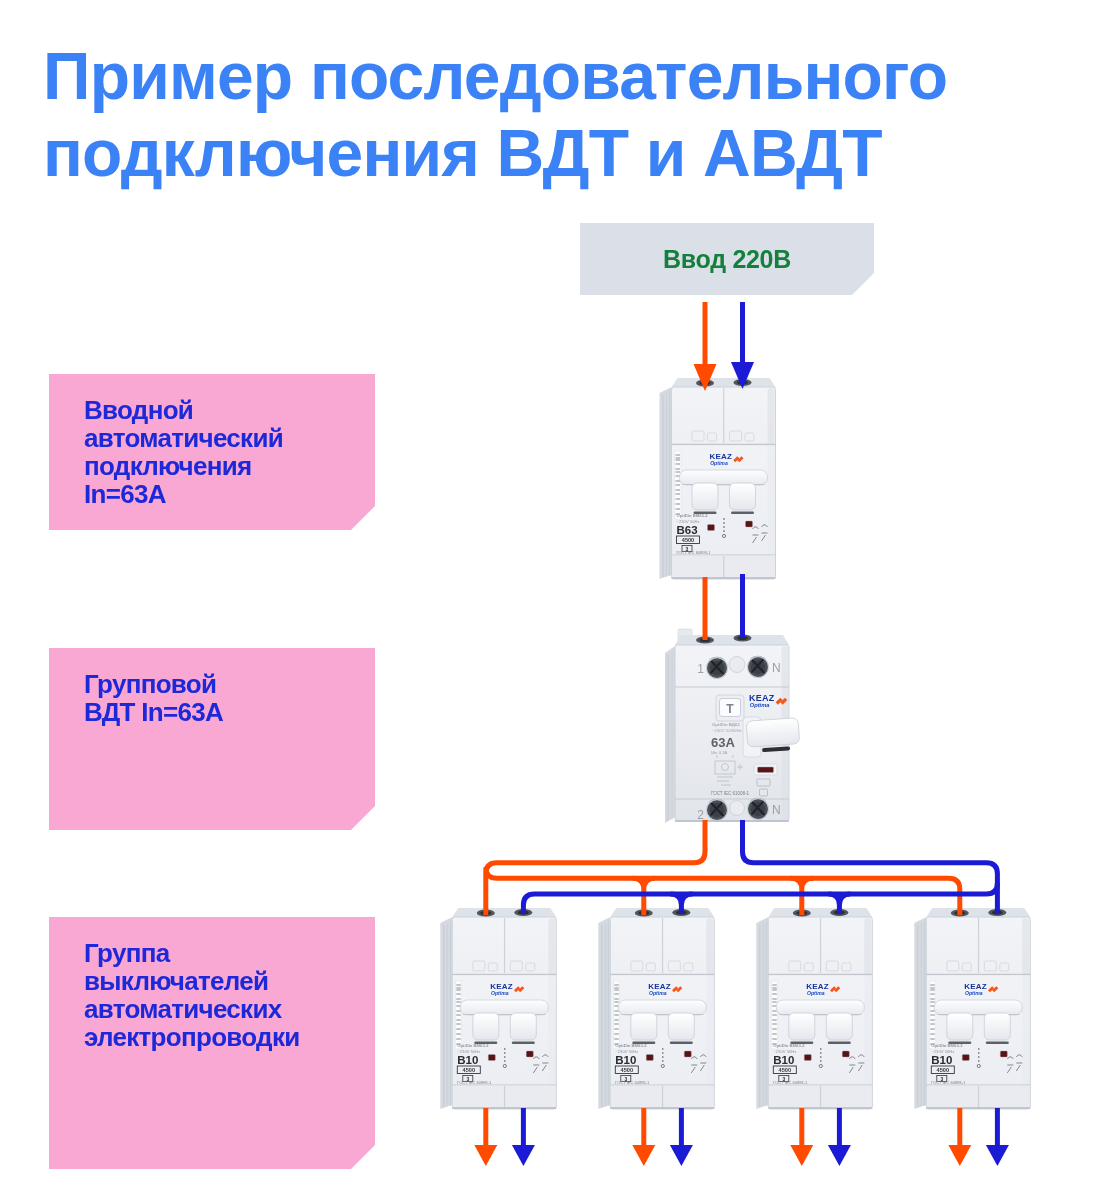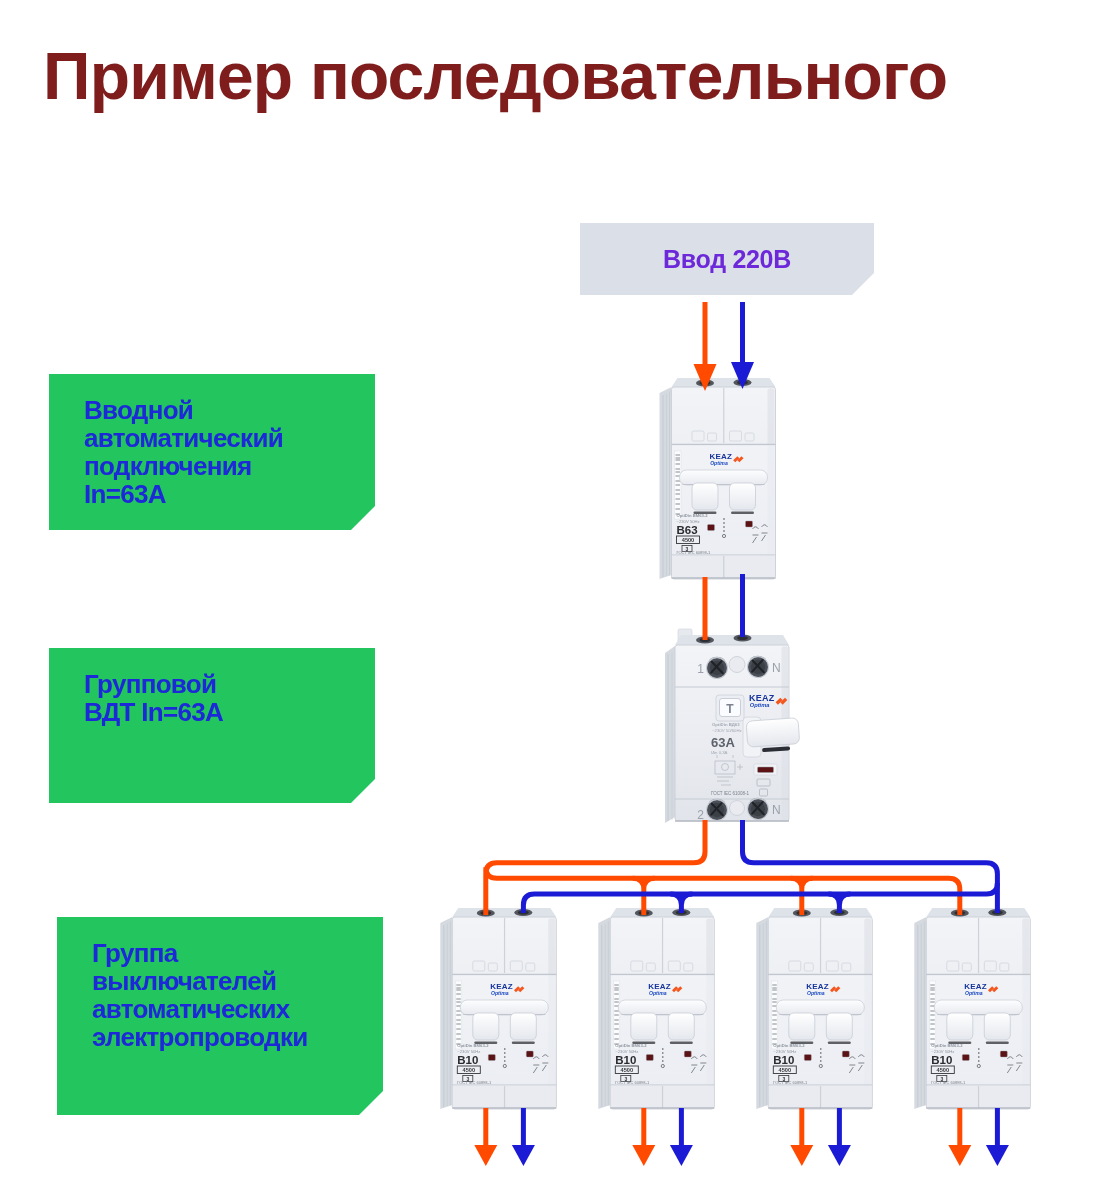--- a/index.html
+++ b/index.html
@@ -1,41 +1,42 @@
 <!DOCTYPE html>
 <html><head>
 <meta charset="utf-8">
 <style>
   html,body{margin:0;padding:0;background:#ffffff;}
   #stage{position:relative;width:1104px;height:1200px;background:#ffffff;overflow:hidden;
          font-family:"Liberation Sans",sans-serif;}
   #title{position:absolute;left:43px;top:38px;width:1020px;
          font-size:66px;line-height:77px;font-weight:700;letter-spacing:-0.8px;
-         color:#7f1d1d;}
-  .callout{position:absolute;background:#22c55e;
+         color:#3b82f6;}
+  .callout{position:absolute;background:#f9a8d4;
            clip-path:polygon(0 0,100% 0,100% calc(100% - 24px),calc(100% - 24px) 100%,0 100%);
            color:#1D28D8;font-weight:700;font-size:26px;line-height:28px;letter-spacing:-0.7px;
            padding:22px 14px 0 35px;box-sizing:border-box;}
   #callout-1{left:49px;top:374px;width:326px;height:156px;}
-  #callout-2{left:49px;top:648px;width:326px;height:155px;}
-  #callout-3{left:49px;top:917px;width:326px;height:198px;margin-left:8px;}
+  #callout-2{left:49px;top:648px;width:326px;height:182px;}
+  #callout-3{left:49px;top:917px;width:326px;height:252px;}
   #source-box{position:absolute;left:580px;top:223px;width:294px;height:72px;
-              background:#DBE0E8;color:#6d28d9;font-weight:700;font-size:25px;letter-spacing:-0.3px;
+              background:#DBE0E8;color:#15803d;font-weight:700;font-size:25px;letter-spacing:-0.3px;
               display:flex;align-items:center;justify-content:center;
               clip-path:polygon(0 0,100% 0,100% calc(100% - 22px),calc(100% - 22px) 100%,0 100%);}
   #scene{position:absolute;left:0;top:0;width:1104px;height:1200px;}
   text{font-family:"Liberation Sans",sans-serif;}
 </style>
 </head>
 <body>
 
 <div id="stage">
 
   <div id="title">
     <div>Пример последовательного</div>
+    <div>подключения ВДТ и АВДТ</div>
   </div>
 
   <div id="source-box">
     <span>Ввод 220В</span>
   </div>
 
   <div id="callout-1" class="callout">
     <div>Вводной</div>
     <div>автоматический</div>
     <div>подключения</div>

